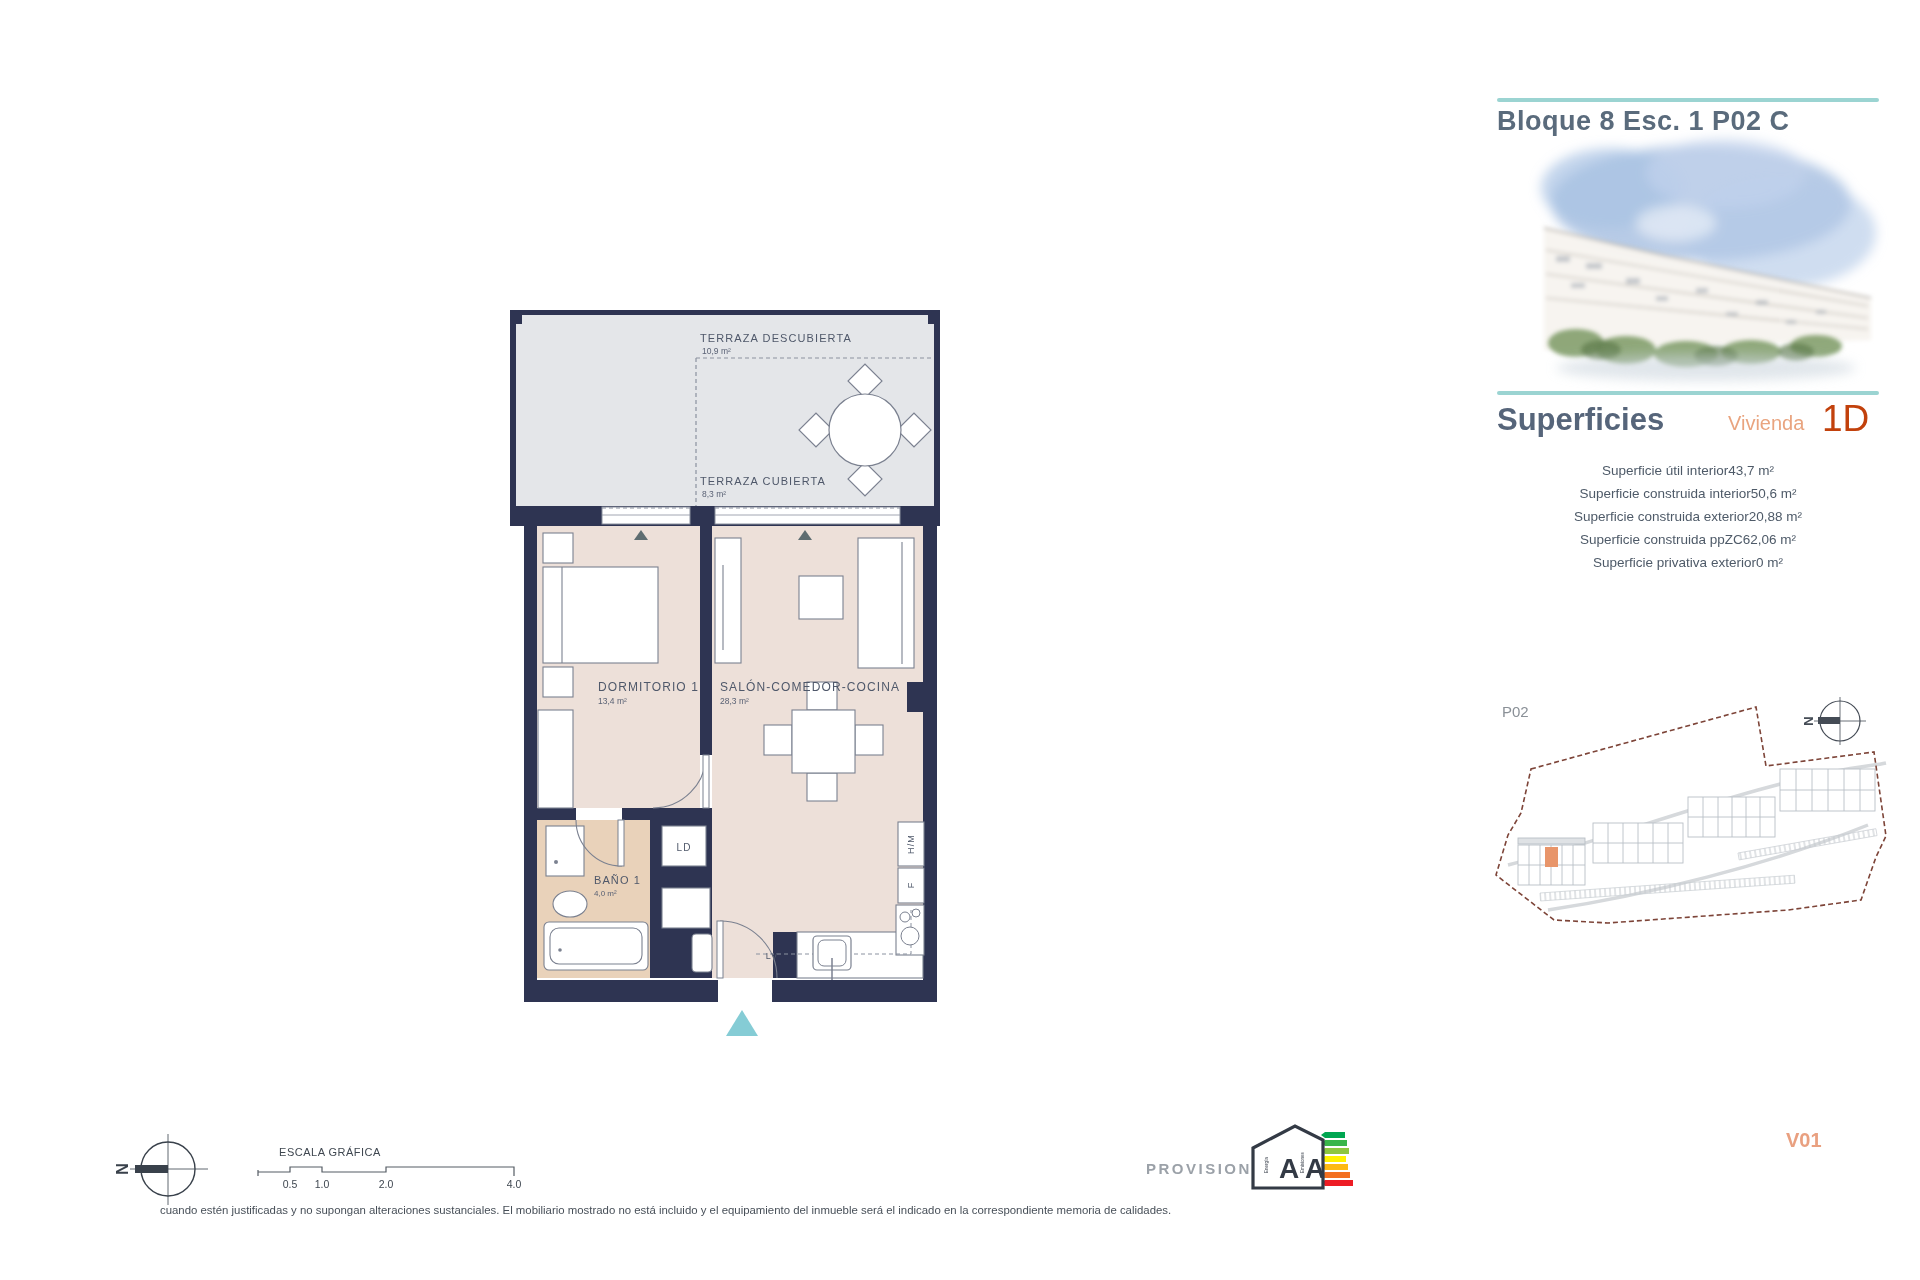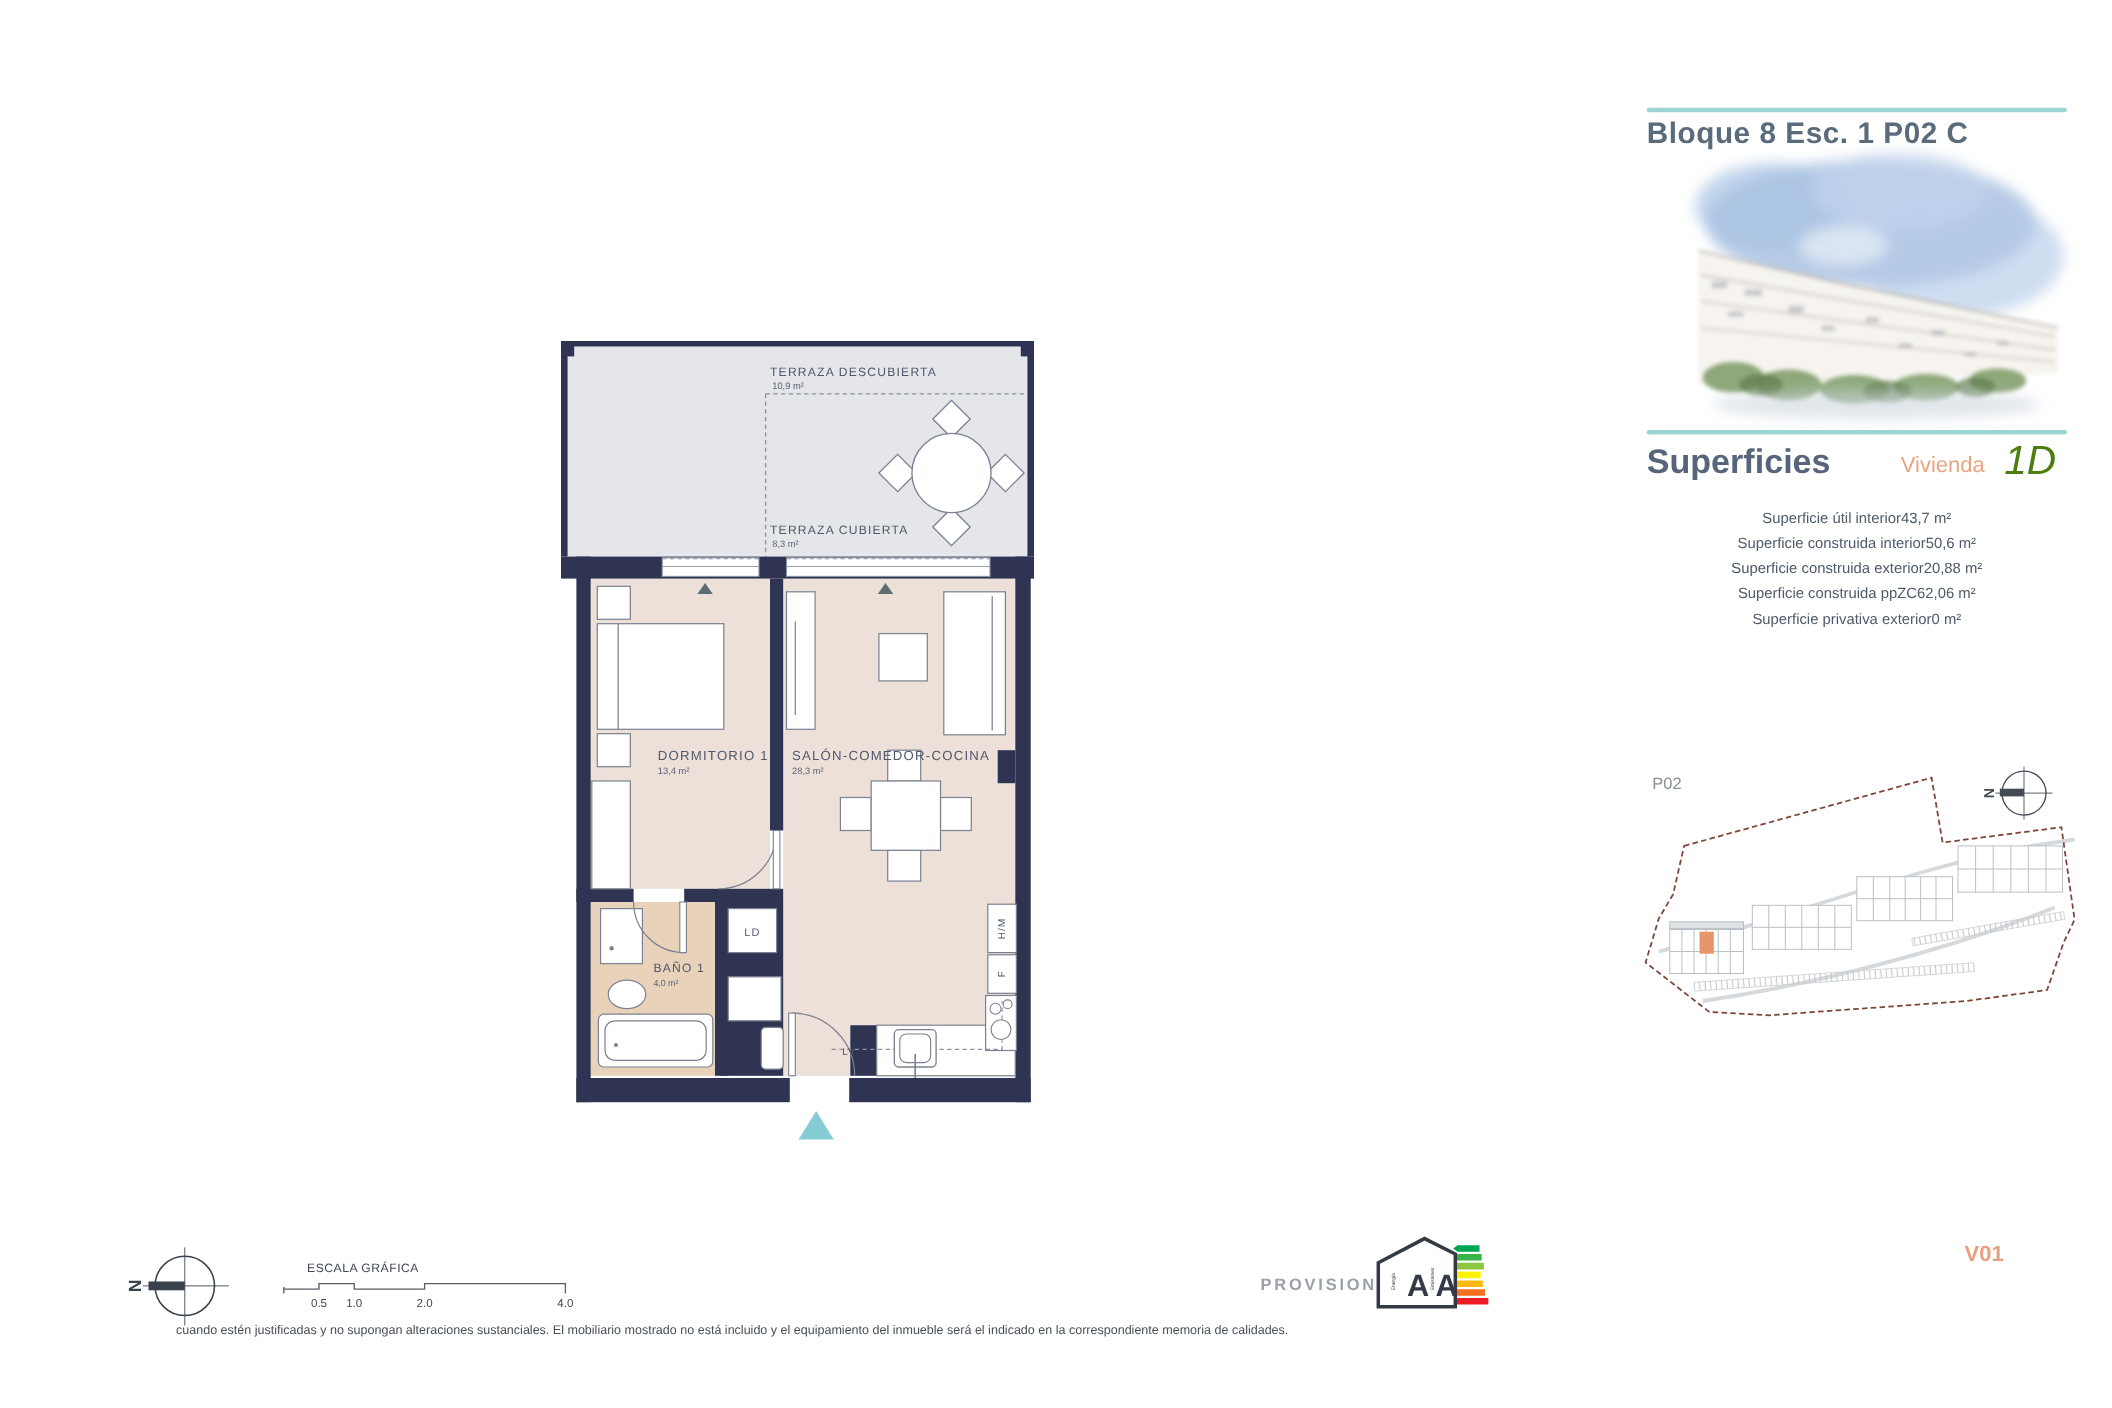--- a/index.html
+++ b/index.html
@@ -4,21 +4,21 @@
 <style>
   html,body{margin:0;padding:0;background:#ffffff;}
   #page{position:relative;width:1920px;height:1280px;background:#ffffff;overflow:hidden;
         font-family:"Liberation Sans", sans-serif;color:#56657a;}
   .abs{position:absolute;}
   
   .rule{position:absolute;height:4px;background:#9bd4d2;border-radius:2px;width:382px;left:1497px;}
   #block-title{left:1497px;top:106px;font-size:27px;font-weight:bold;color:#5a6b7c;letter-spacing:.5px;}
   #superficies-title{left:1497px;top:402px;font-size:31px;font-weight:bold;color:#56657a;}
   #vivienda-label{left:1728px;top:412px;font-size:20px;color:#e9a47f;}
-  #unit-code{left:1822px;top:398px;font-size:37px;color:#4d7c0f;font-style:italic;}
+  #unit-code{left:1822px;top:398px;font-size:37px;color:#c2410c;}
   #superficies-table{left:1497px;top:459px;width:382px;font-size:13.5px;color:#4e5a68;}
   #superficies-table .srow{display:flex;justify-content:center;height:23px;line-height:23px;}
   
   #provisional{left:1146px;top:1160px;font-size:15px;font-weight:bold;color:#9ba1a8;letter-spacing:2.5px;}
   #disclaimer{left:160px;top:1203px;width:1290px;font-size:11.4px;color:#474f58;line-height:14.5px;}
   #version{left:1786px;top:1129px;font-size:20px;font-weight:bold;color:#e9a080;}
   svg text{font-family:"Liberation Sans", sans-serif;}
   .plan-room-label{fill:#4f586a;letter-spacing:1.1px;}
   .plan-area-label{fill:#5a6275;}
 </style>

